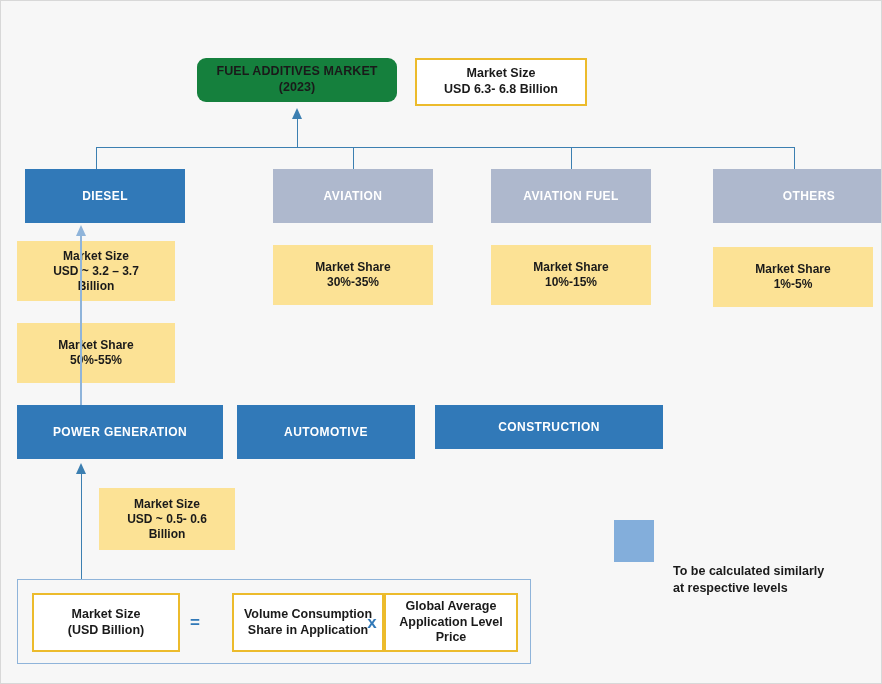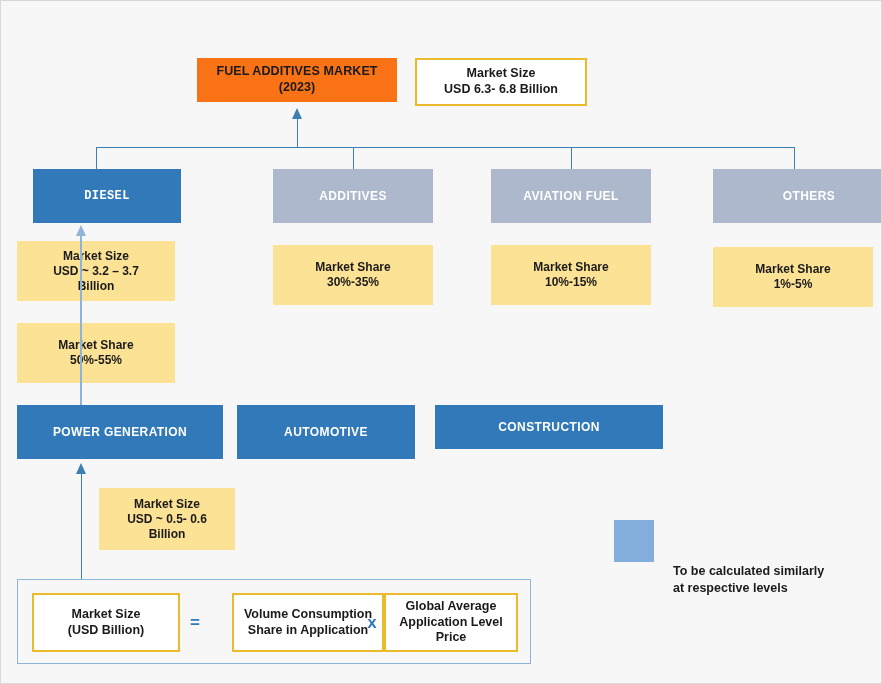--- a/index.html
+++ b/index.html
@@ -24,25 +24,26 @@
   .node {
     display: flex;
     align-items: center;
     justify-content: center;
     text-align: center;
     line-height: 1.25;
   }
 
   
   .market-node {
-    background: #f97316;
+    background: #15803d;
     color: #1a1a1a;
     font-weight: bold;
     font-size: 12.5px;
     letter-spacing: .1px;
+    border-radius: 9px;
   }
 
   
   .callout-white {
     background: #ffffff;
     border: 2px solid #ecbb2c;
     color: #1a1a1a;
     font-weight: bold;
     font-size: 12.5px;
   }
@@ -138,23 +139,23 @@
   <div class="abs conn-v" style="left:296px; top:117px; height:29px;"></div>
   <div class="abs arrow-up" style="left:291px; top:107px;"></div>
 
   <div class="abs conn-h" style="left:95px; top:146px; width:699px;"></div>
 
   <div class="abs conn-v" style="left:95px;  top:146px; height:22px;"></div>
   <div class="abs conn-v" style="left:352px; top:146px; height:22px;"></div>
   <div class="abs conn-v" style="left:570px; top:146px; height:22px;"></div>
   <div class="abs conn-v" style="left:793px; top:146px; height:22px;"></div>
 
-  <div class="abs node cat-node cat-primary" style="left:32px; top:168px; width:148px; height:54px;font-family:Liberation Mono, monospace;">DIESEL</div>
-
-  <div class="abs node cat-node cat-muted" style="left:272px; top:168px; width:160px; height:54px;">ADDITIVES</div>
+  <div class="abs node cat-node cat-primary" style="left:24px; top:168px; width:160px; height:54px;">DIESEL</div>
+
+  <div class="abs node cat-node cat-muted" style="left:272px; top:168px; width:160px; height:54px;">AVIATION</div>
 
   <div class="abs node cat-node cat-muted" style="left:490px; top:168px; width:160px; height:54px;">AVIATION FUEL</div>
 
   <div class="abs node cat-node cat-muted" style="left:712px; top:168px; width:192px; height:54px;">OTHERS</div>
 
   <div class="abs node metric-chip lbl" style="left:16px; top:240px; width:158px; height:60px;">Market Size
 USD ~ 3.2 – 3.7
 Billion</div>
 
   <div class="abs node metric-chip lbl" style="left:272px; top:244px; width:160px; height:60px;">Market Share

